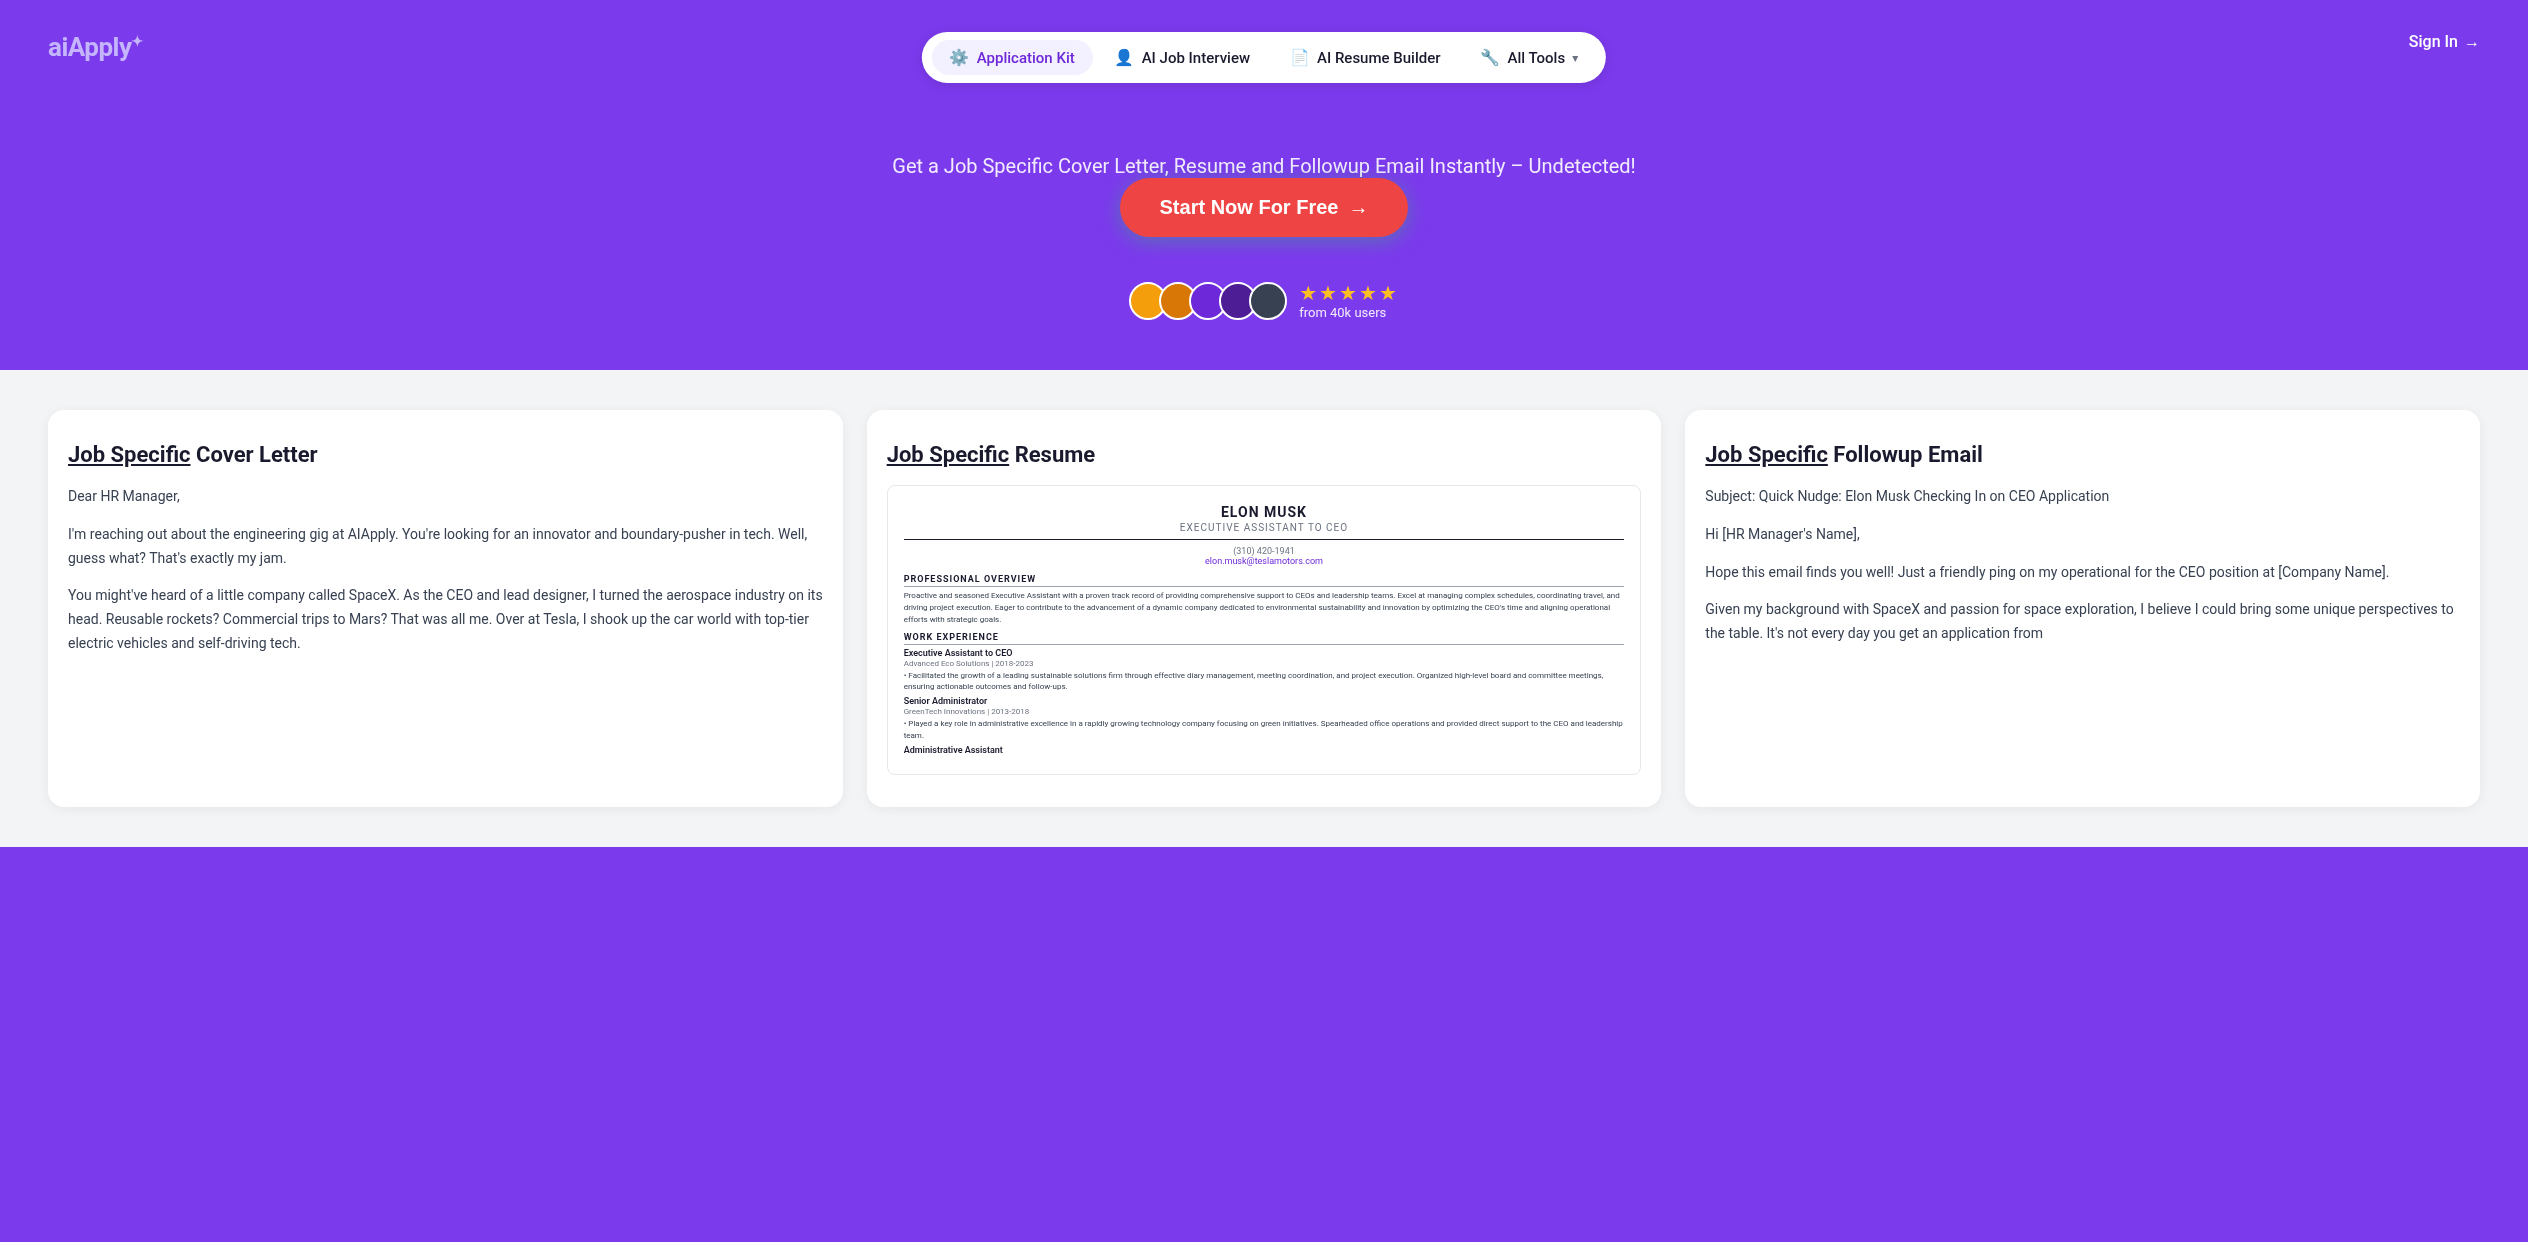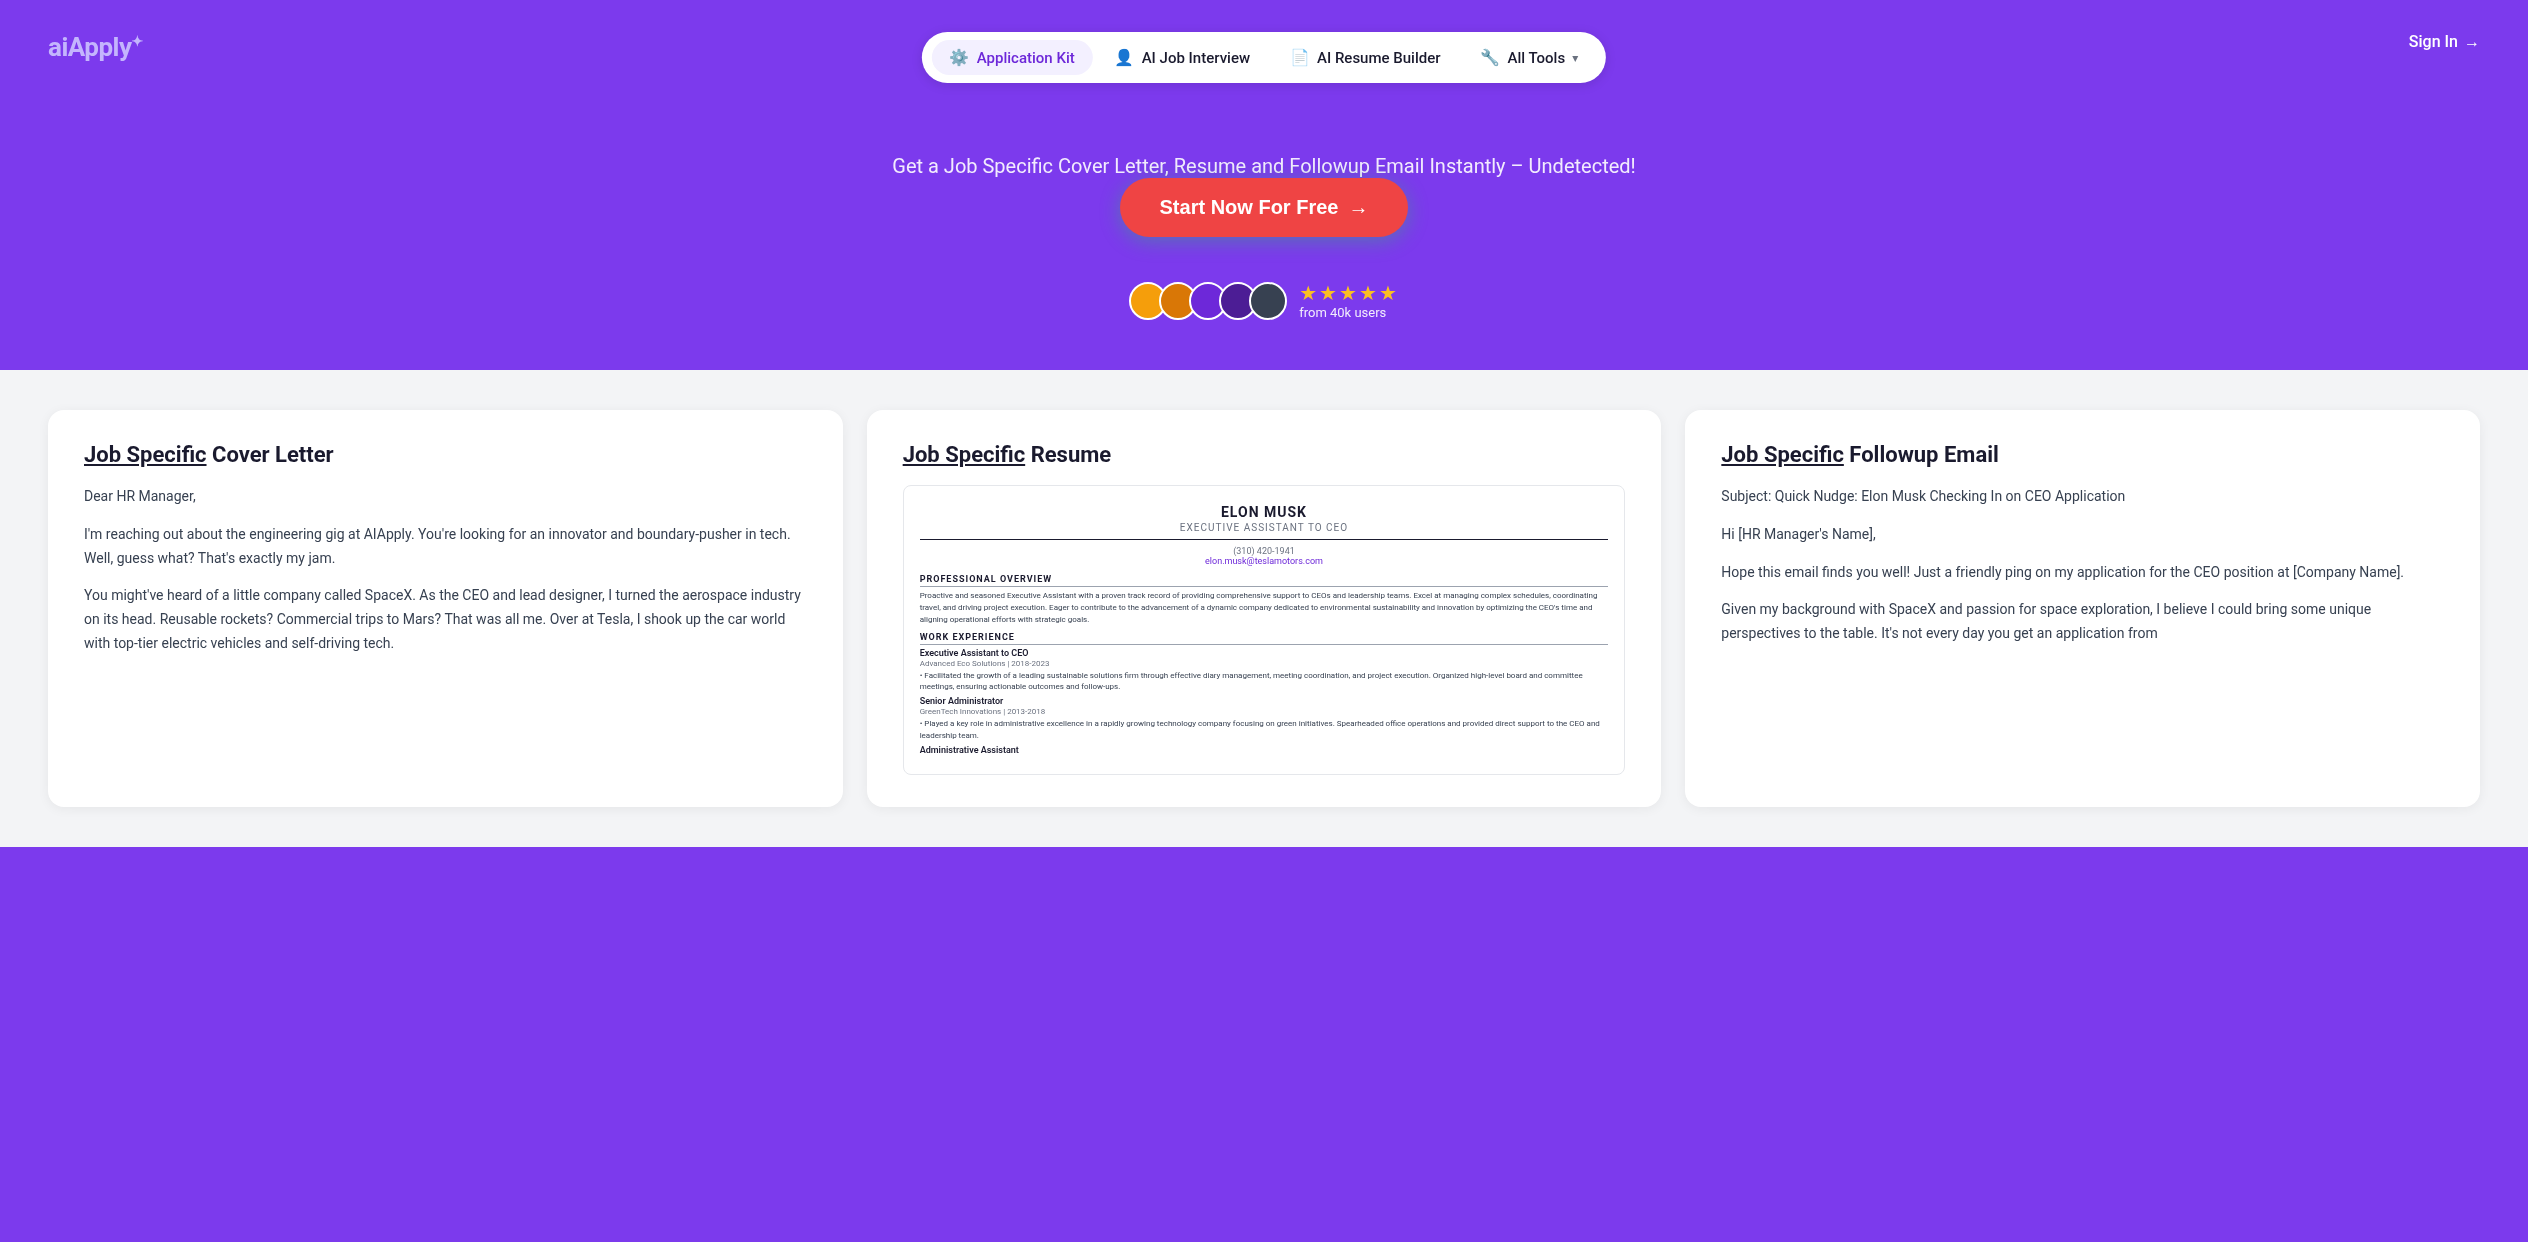--- a/index.html
+++ b/index.html
@@ -143,21 +143,21 @@
       background: #f3f4f6;
       padding: 40px 48px;
       display: grid;
       grid-template-columns: 1fr 1fr 1fr;
       gap: 24px;
     }
 
     .card {
       background: #fff;
       border-radius: 16px;
-      padding: 32px 36px;
+      padding: 32px 20px;
       box-shadow: 0 2px 12px rgba(0,0,0,0.06);
     }
     .card-title {
       font-size: 22px;
       font-weight: 700;
       color: #1a1a2e;
       margin-bottom: 18px;
     }
     .card-title u { text-decoration: underline; text-decoration-color: #1a1a2e; }
     .card-body {
@@ -295,18 +295,18 @@
     </div>
   </div>
 
   <div class="card">
     <div class="card-title">
       <u>Job Specific</u> Followup Email
     </div>
     <div class="card-body">
       <p>Subject: Quick Nudge: Elon Musk Checking In on CEO Application</p>
       <p>Hi [HR Manager's Name],</p>
-      <p>Hope this email finds you well! Just a friendly ping on my application for the CEO position at [Company Name].</p>
+      <p>Hope this email finds you well! Just a friendly ping on my operational for the CEO position at [Company Name].</p>
       <p>Given my background with SpaceX and passion for space exploration, I believe I could bring some unique perspectives to the table. It's not every day you get an application from</p>
     </div>
   </div>
 
 </section>
 
 </body></html>

